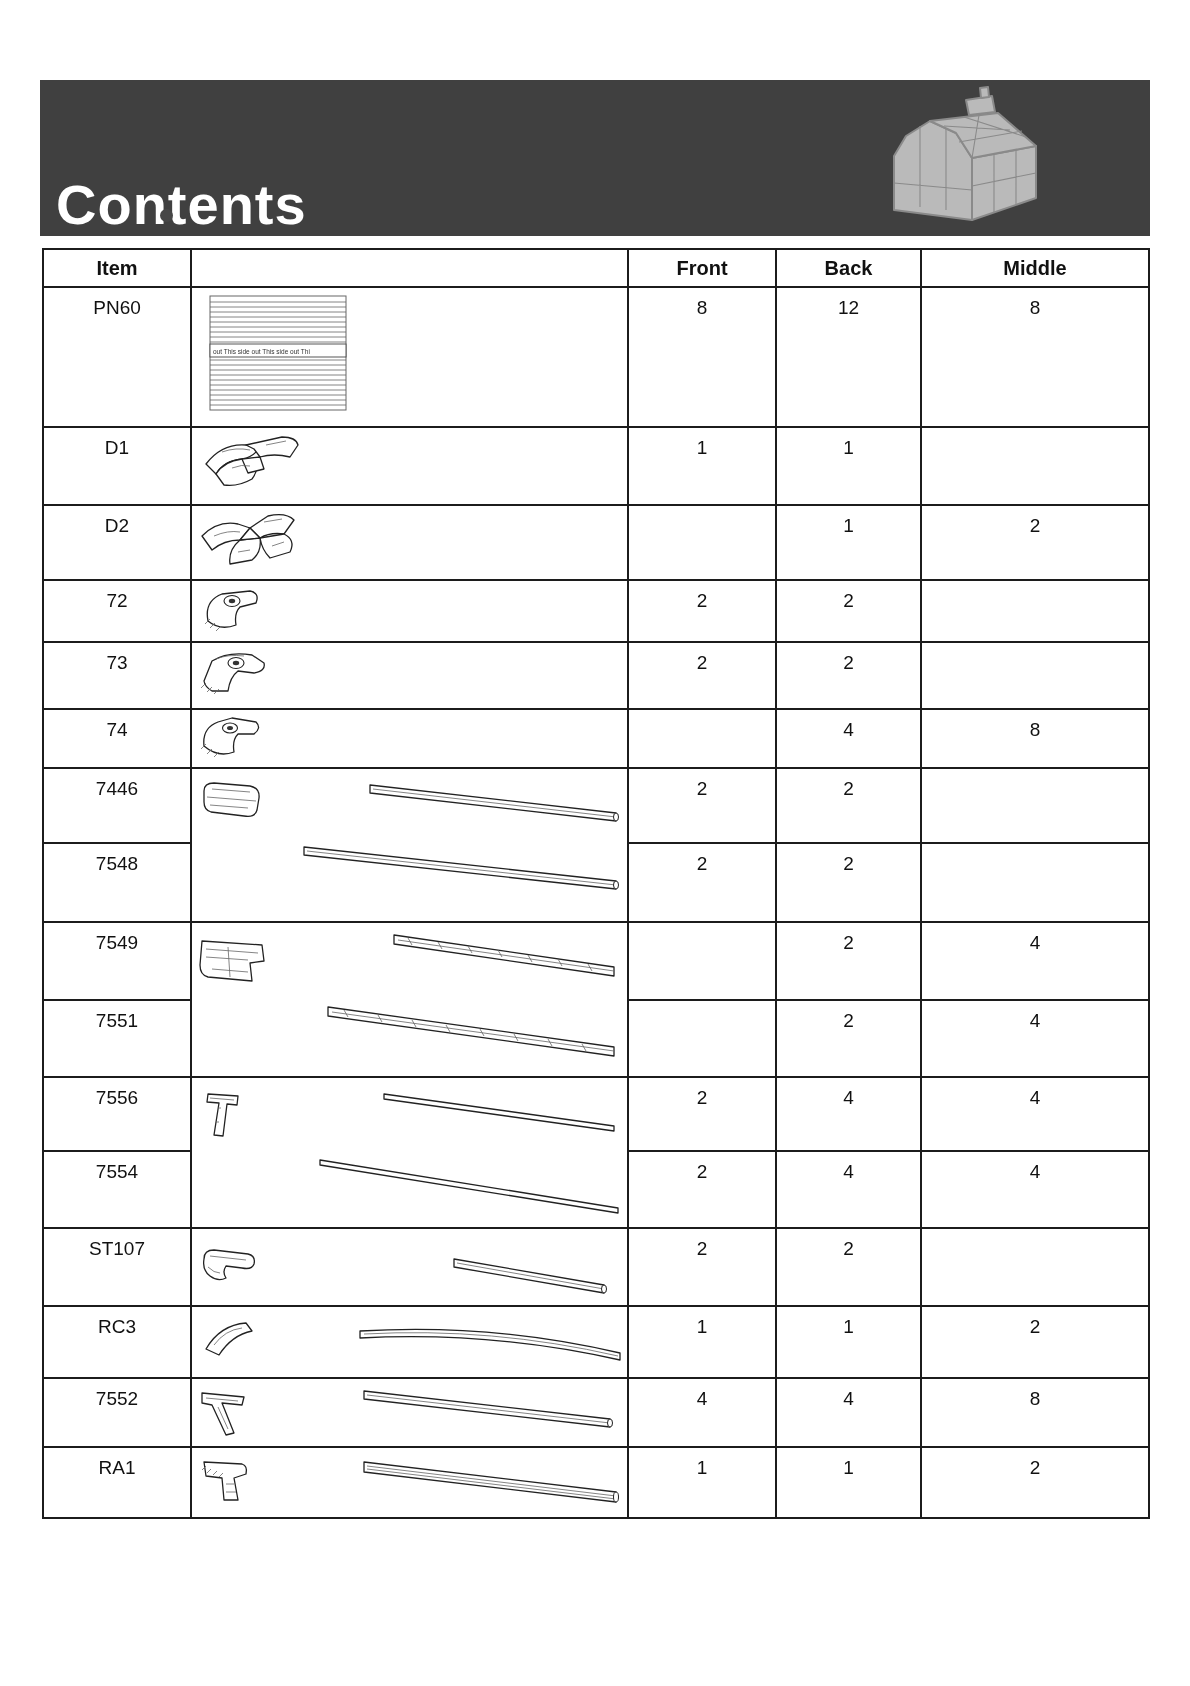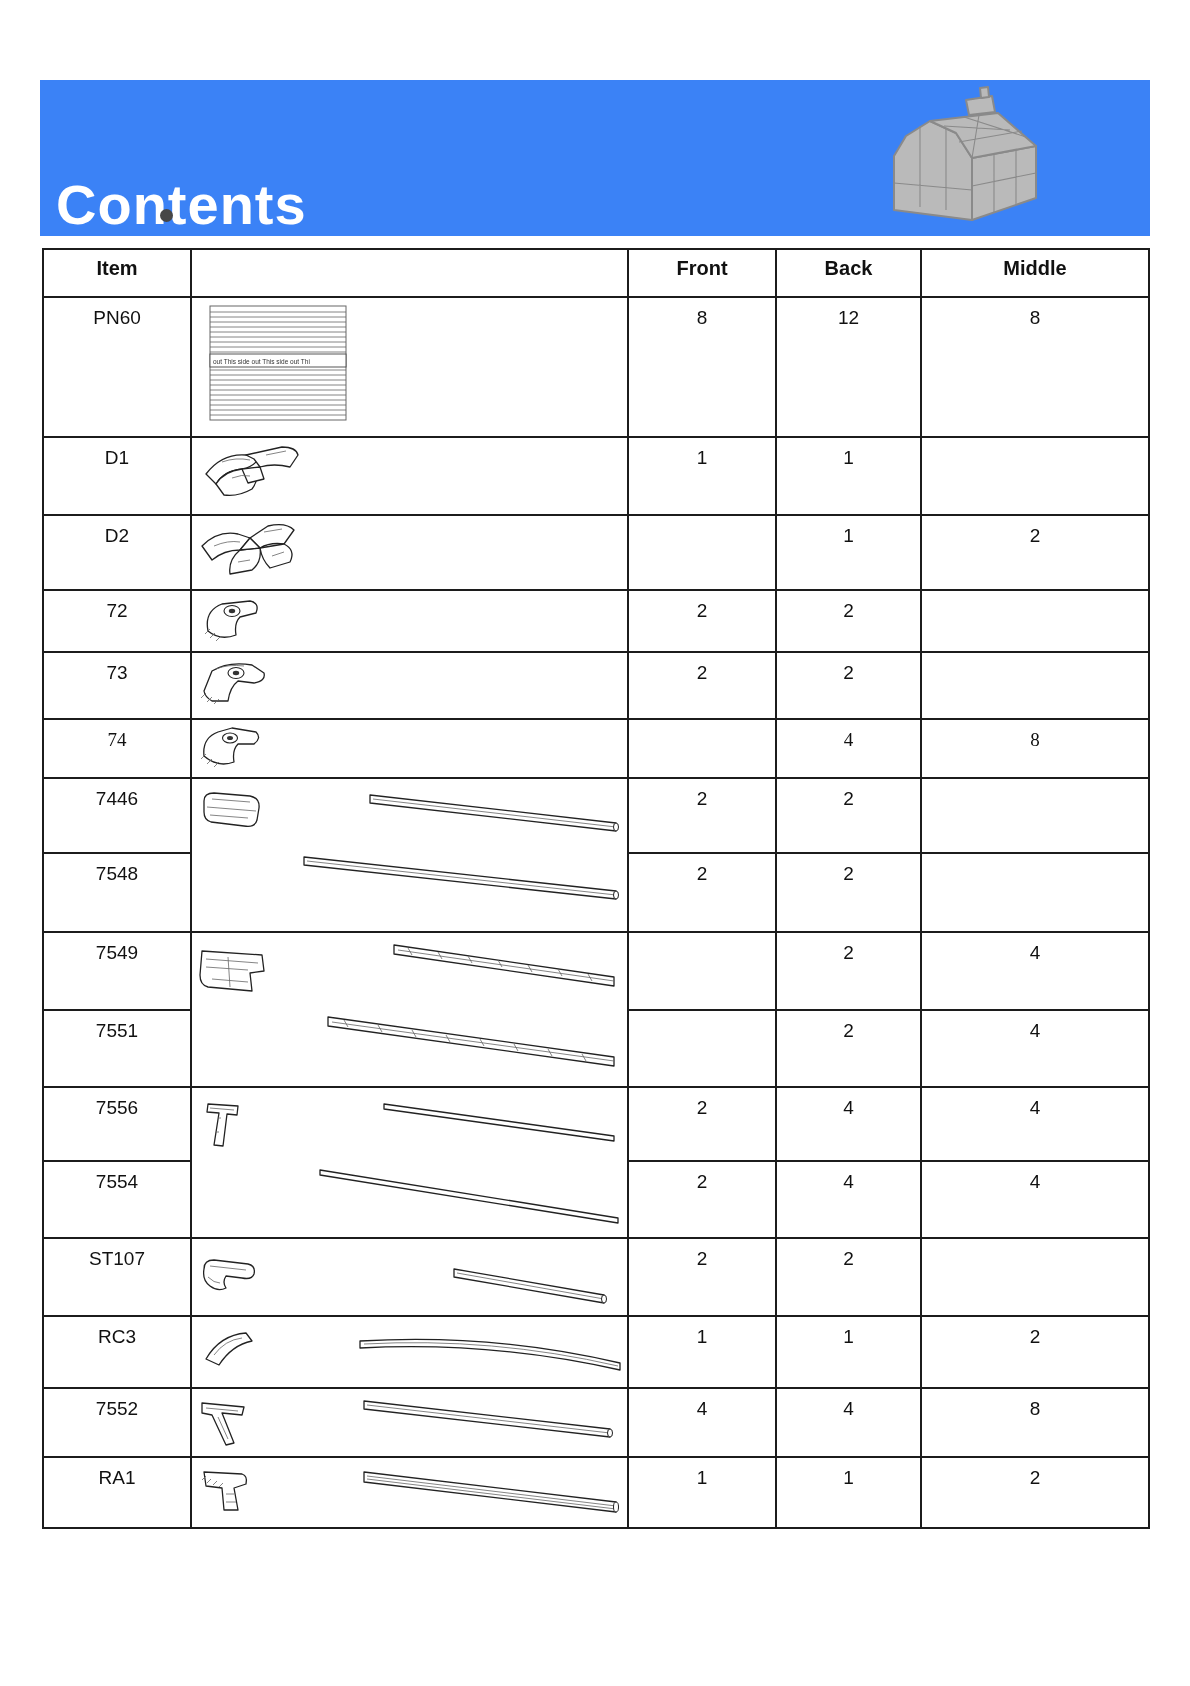--- a/index.html
+++ b/index.html
@@ -4,53 +4,53 @@
 <style>
   * { margin:0; padding:0; box-sizing:border-box; }
   html,body { background:#ffffff; }
   body {
     width:1190px; height:1686px; position:relative; overflow:hidden;
     font-family:"Liberation Sans", sans-serif; color:#111;
   }
   
   .banner {
     position:absolute; left:40px; top:80px; width:1110px; height:156px;
-    background:#3b82f6;
+    background:#404040;
   }
   .banner .page-title {
     position:absolute; left:16px; bottom:0px;
     font-size:56px; font-weight:bold; color:#ffffff; letter-spacing:1px;
     line-height:1.1;
   }
   .banner .title-dot {
     position:absolute; left:120px; bottom:14px; width:13px; height:13px;
     border-radius:50%; background:#474747;
   }
   .banner svg { position:absolute; right:96px; top:6px; display:block; }
   
   table.contents {
     position:absolute; left:42px; top:248px; width:1106px;
     border-collapse:collapse; table-layout:fixed;
   }
   .contents th, .contents td {
     border:2px solid #1c1c1c; vertical-align:top; text-align:center;
     font-size:19px; overflow:hidden;
   }
-  .contents th { font-size:20px; font-weight:bold; padding:7px 0 16px 0; }
+  .contents th { font-size:20px; font-weight:bold; padding:7px 0 6px 0; }
   .contents td.txt { padding-top:9px; }
   .contents td.img-cell { padding:0; }
   .contents td.img-cell svg { display:block; }
   
   tr.rhh  { height:38px;  }
   tr.rh0  { height:140px; }
   tr.rh1  { height:78px;margin-left:48px;  }
   tr.rh2  { height:75px;padding-left:24px;  }
   tr.rh3  { height:62px;  }
   tr.rh4  { height:67px;  }
-  tr.rh5  { height:47px;font-family:Liberation Serif, serif;  }
+  tr.rh5  { height:47px;  }
   tr.rh6  { height:75px;  }
   tr.rh7  { height:79px;  }
   tr.rh8  { height:78px;  }
   tr.rh9  { height:77px;  }
   tr.rh10 { height:74px;margin-left:39px;  }
   tr.rh11 { height:77px;  }
   tr.rh12 { height:78px;  }
   tr.rh13 { height:58px;  }
   tr.rh14 { height:69px;  }
   tr.rh15 { height:71px;  }

